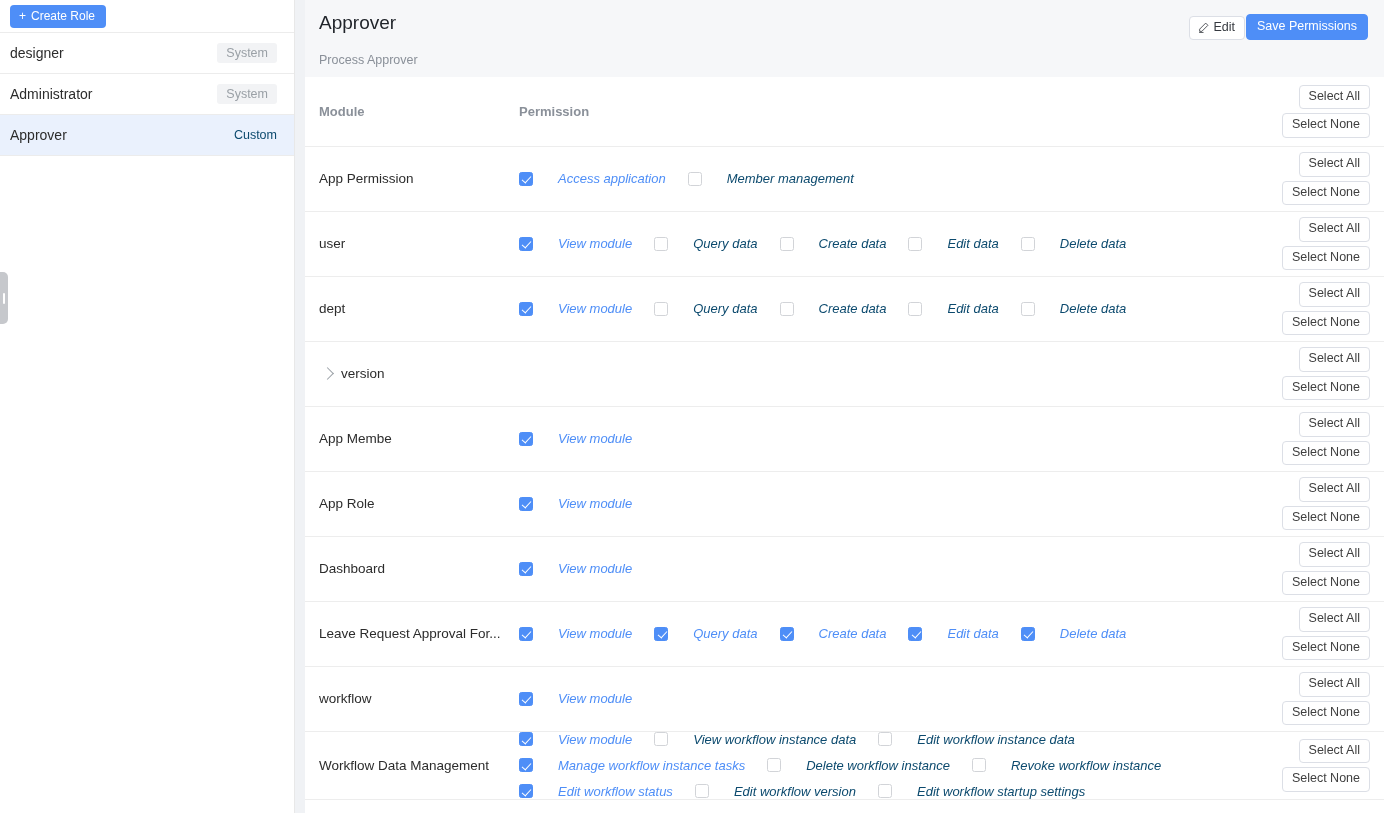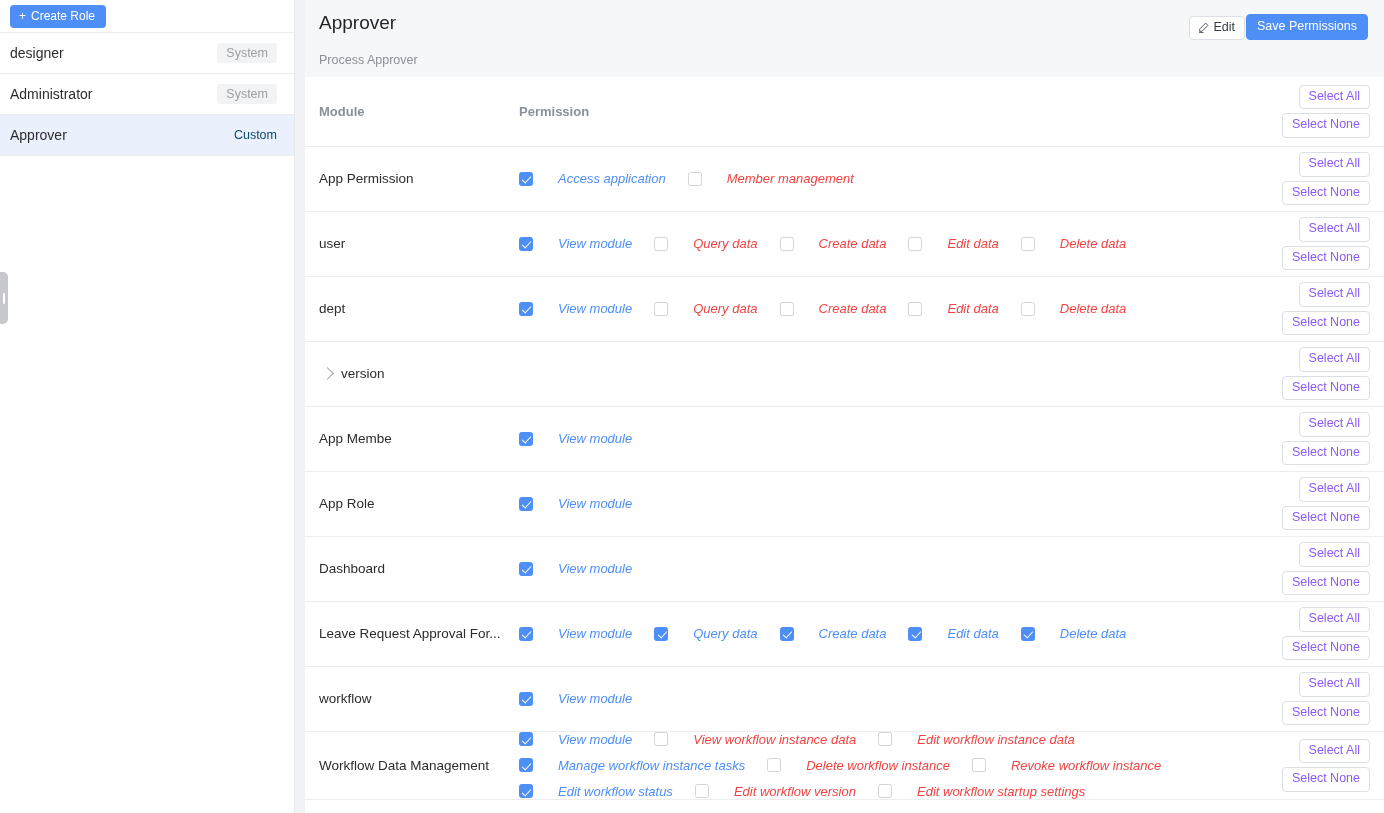--- a/index.html
+++ b/index.html
@@ -98,38 +98,38 @@
   .col-module.head { color: #8a9099; font-weight: bold; font-size: 13px; }
   .col-perm { flex: 1; display: flex; flex-direction: column; gap: 11px; padding-right: 10px; text-align: center; }
   .col-perm.head { color: #8a9099; font-weight: bold; font-size: 13px; }
   .perm-line { display: flex; align-items: center; flex-wrap: wrap; }
   .col-actions {
     flex: 0 0 106px; display: flex; flex-direction: column;
     align-items: flex-end; gap: 4px; padding-right: 14px;
   }
   .sel-btn {
     background: #fff; border: 1px solid #dcdfe6; border-radius: 4px;
-    font-size: 12.5px; color: #8b5cf6; padding: 3px 9px 4px; cursor: pointer;
+    font-size: 12.5px; color: #404040; padding: 3px 9px 4px; cursor: pointer;
     line-height: 1.25; white-space: nowrap;
     font-family: "Liberation Sans", sans-serif;
   }
 
   .cbx { display: inline-flex; align-items: center; gap: 25px; margin-right: 22px; cursor: pointer; font-style: italic; }
   .cbx:last-child { margin-right: 0; }
   .box {
     width: 14px; height: 14px; border-radius: 2.5px; flex: 0 0 14px;
     border: 1px solid #d2d4d8; background: #fff; position: relative;
   }
   .cbx.on .box { background: #4e8ef7; border-color: #4e8ef7; }
   .cbx.on .box::after {
     content: ""; position: absolute; left: 4.3px; top: 1.3px;
     width: 4px; height: 8px; border: solid #fff; border-width: 0 1.8px 1.8px 0;
     transform: rotate(42deg);
   }
-  .cbx-label { font-size: 13px; color: #ef4444; white-space: nowrap; }
+  .cbx-label { font-size: 13px; color: #0c4a6e; white-space: nowrap; }
   .cbx.on .cbx-label { color: #4e8ef7; }
 
   .chev {
     display: inline-block; width: 9px; height: 9px; flex: 0 0 9px;
     border: solid #9aa0a6; border-width: 1.4px 1.4px 0 0;
     transform: rotate(45deg); margin-right: 2px; margin-left: 4px;
   }
   .edit-ico { display: inline-block; width: 11px; height: 11px; }
 </style>
 </head>

